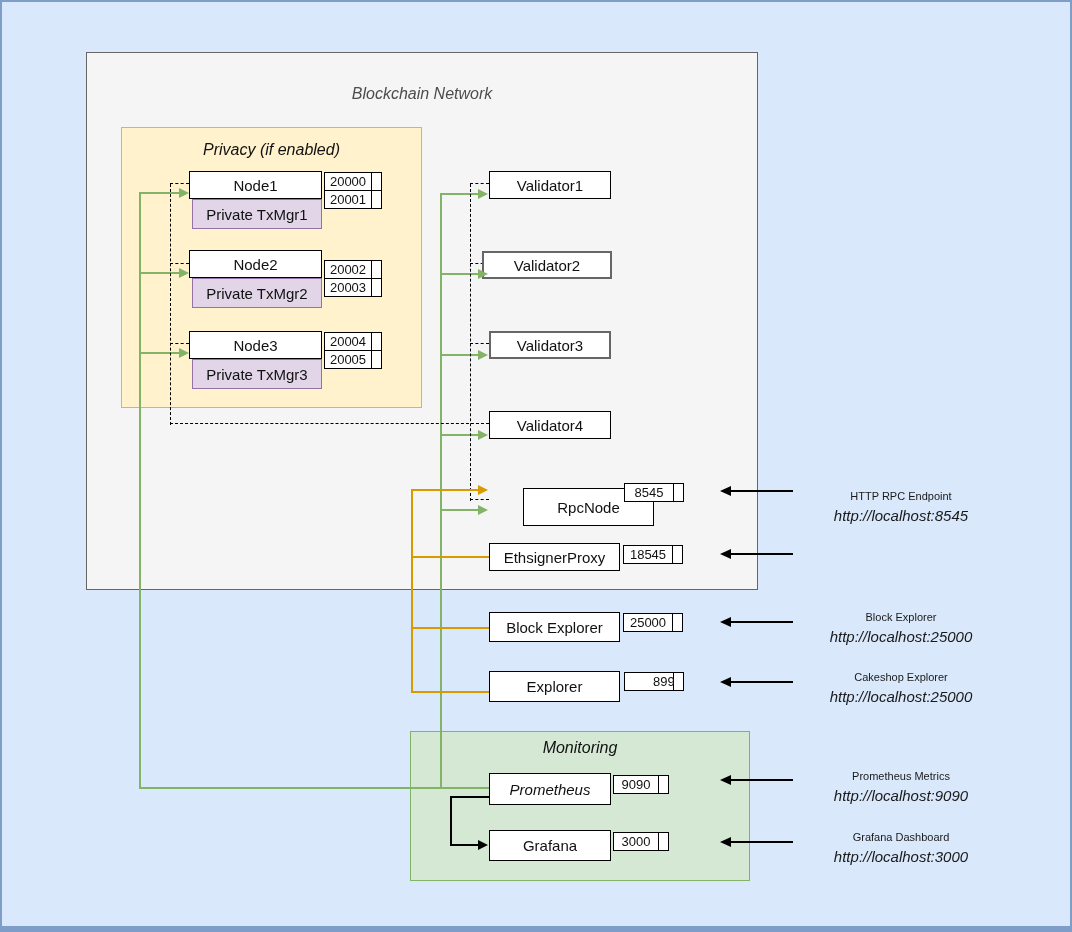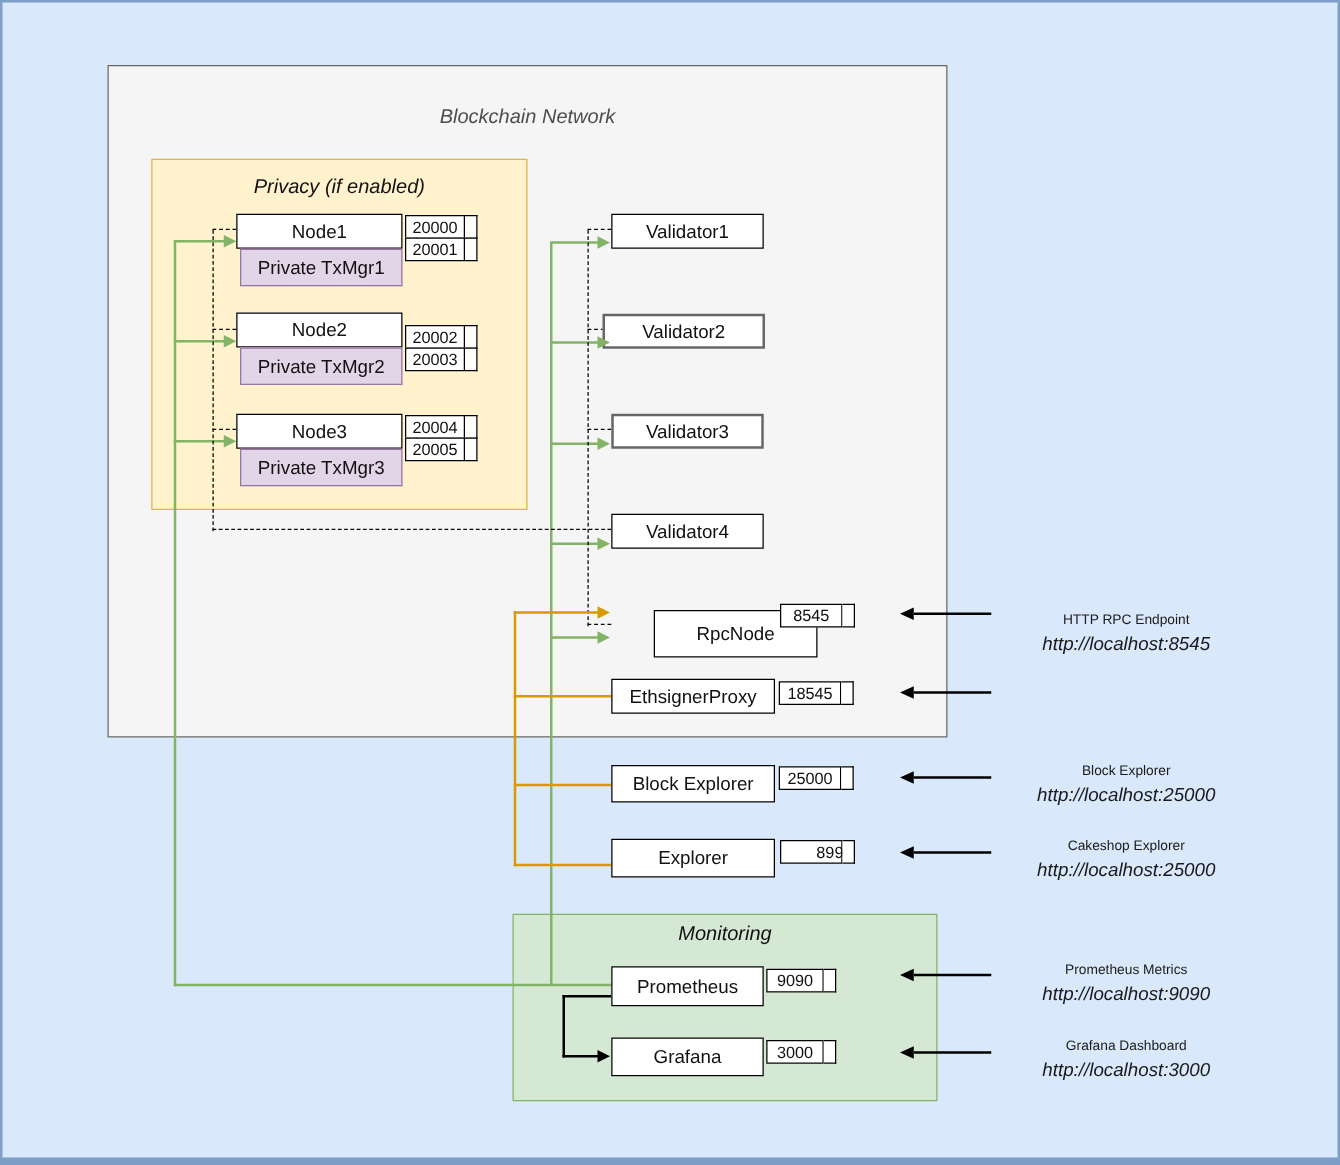--- a/index.html
+++ b/index.html
@@ -192,21 +192,21 @@
   <div class="box" style="left:489px;top:671px;width:131px;height:31px;">
     <span>Explorer</span>
   </div>
   <div class="ports" style="left:624px;top:672px;">
     <div class="prow">
       <div class="pnum" style="width:50px;padding-left:37px;">8999</div>
       <div class="pend"></div>
     </div>
   </div>
 
-  <div class="box" style="left:489px;top:773px;width:122px;height:32px;">
+  <div class="box" style="left:489px;top:773px;width:122px;height:32px;font-style:italic;">
     <span>Prometheus</span>
   </div>
   <div class="ports" style="left:613px;top:775px;">
     <div class="prow">
       <div class="pnum" style="width:46px;">9090</div>
       <div class="pend"></div>
     </div>
   </div>
 
   <div class="box" style="left:489px;top:830px;width:122px;height:31px;">

